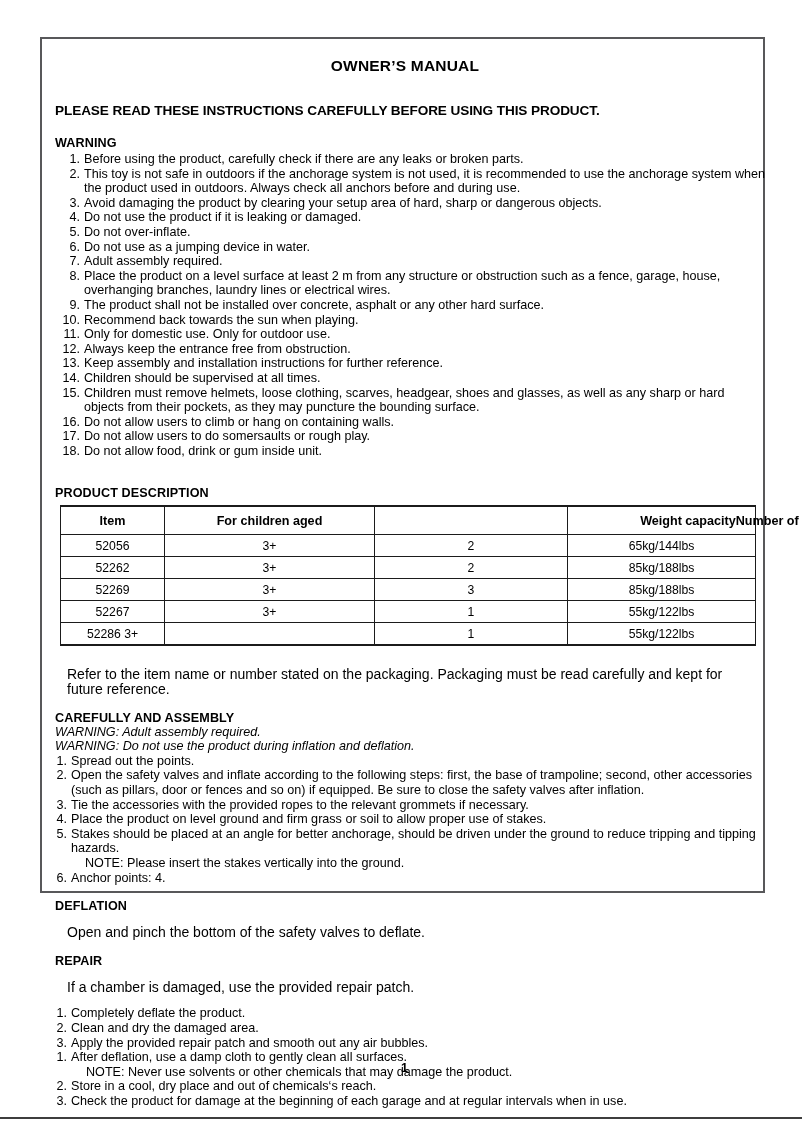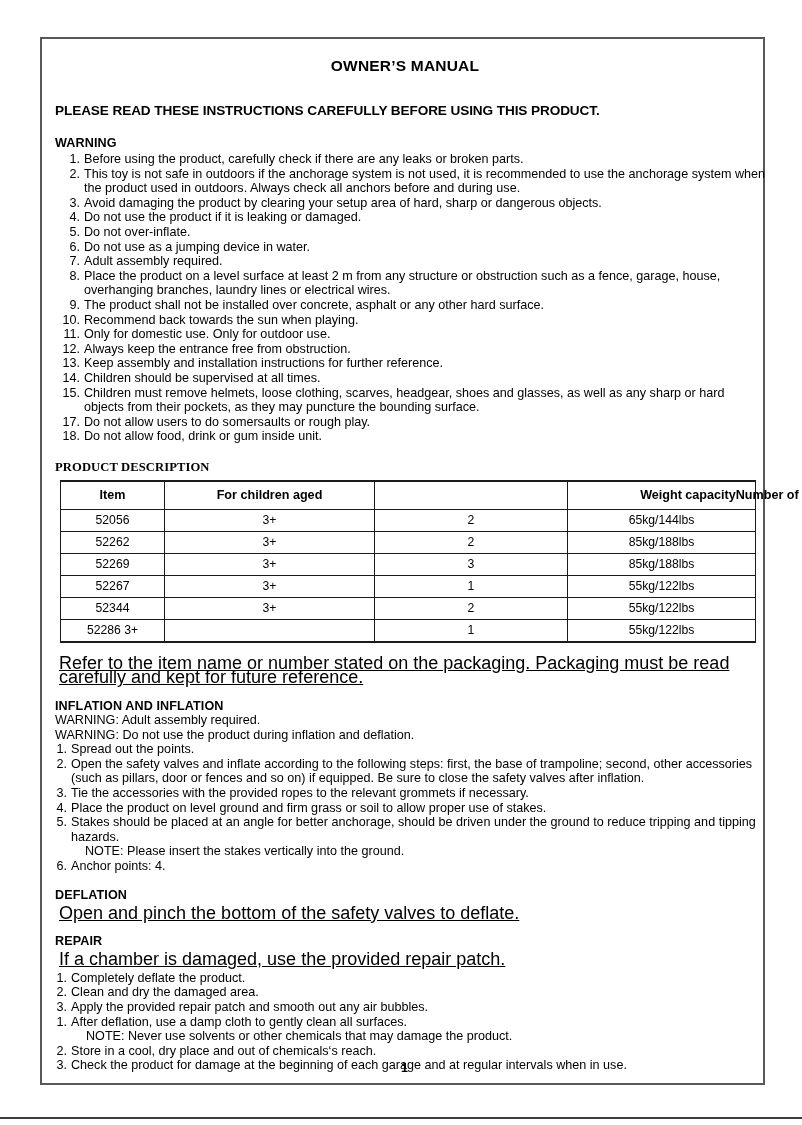--- a/index.html
+++ b/index.html
@@ -15,21 +15,21 @@
     color: #000000;
     overflow: hidden;
   }
 
   
   #page-frame {
     position: absolute;
     left: 40px;
     top: 37px;
     width: 725px;
-    height: 1048px;
+    height: 856px;
     border: 2px solid #58585a;
     box-sizing: border-box;
     background: #ffffff;
   }
   #page-inner {
     position: absolute;
     left: 13px;
     top: 9px;
     width: 712px;
     
@@ -60,29 +60,28 @@
     font-weight: bold;
     margin: 28px 0 0 0;
     letter-spacing: -0.1px;
   }
   .sec-head {
     font-size: 12.6px;
     font-weight: bold;
     letter-spacing: .1px;
   }
   .sec-head.warning { margin: 18px 0 2px 0; }
-  .sec-head.product-desc { margin: 16px 0 5px 0; font-family: Liberation Serif, serif; }
+  .sec-head.product-desc { margin: 28px 0 5px 0; }
   .sec-head.spaced { margin: 14px 0 0 0; }
 
   .body-line {
-    font-size: 18px;
+    font-size: 14px;
     line-height: 14.6px;
-    margin: 4px;
+    margin: 12px;
     white-space: normal;
-    text-decoration: underline;
   }
 
   
   ol.num-list {
     list-style: none;
     margin: 0;
     padding: 0;
   }
   ol.num-list > li {
     font-size: 12.6px;
@@ -111,20 +110,21 @@
   .sub-note {
     font-size: 12.6px;
     line-height: 14.6px;
     padding-left: 30px;
   }
   .sub-note.indent-a { padding-left: 31px; }
 
   .warn-pair {
     font-size: 12.6px;
     line-height: 14.6px;
+    font-style: italic;
   }
 
   .gap-sm { height: 9px; }
 
   
   .table-wrap {
     position: relative;
     margin-top: 2px;
   }
   table.spec {
@@ -249,20 +249,24 @@
         </li>
       <li>
           <span class="n">14.</span>
           <span class="t">Children should be supervised at all times.</span>
         </li>
       <li>
           <span class="n">15.</span>
           <span class="t">Children must remove helmets, loose clothing, scarves, headgear, shoes and glasses, as well as any sharp or hard objects from their pockets, as they may puncture the bounding surface.</span>
         </li>
       <li>
+          <span class="n">16.</span>
+          <span class="t">Do not allow users to climb or hang on containing walls.</span>
+        </li>
+      <li>
           <span class="n">17.</span>
           <span class="t">Do not allow users to do somersaults or rough play.</span>
         </li>
       <li>
           <span class="n">18.</span>
           <span class="t">Do not allow food, drink or gum inside unit.</span>
         </li>
     </ol>
 
     <div class="sec-head product-desc">PRODUCT DESCRIPTION</div>
@@ -304,39 +308,33 @@
             <td>3</td>
             <td>85kg/188lbs</td>
           </tr>
           <tr>
             <td>52267</td>
             <td>3+</td>
             <td>1</td>
             <td>55kg/122lbs</td>
           </tr>
           <tr>
-            <td>52344</td>
-            <td>3+</td>
-            <td>2</td>
-            <td>55kg/122lbs</td>
-          </tr>
-          <tr>
             <td>52286 3+</td>
             <td></td>
             <td>1</td>
             <td>55kg/122lbs</td>
           </tr>
         </tbody>
       </table>
     </div>
 
     <div class="gap-sm"></div>
     <div class="body-line">Refer to the item name or number stated on the packaging. Packaging must be read carefully and kept for future reference.</div>
 
-    <div class="sec-head spaced">INFLATION AND INFLATION</div>
+    <div class="sec-head spaced">CAREFULLY AND ASSEMBLY</div>
     <div class="warn-pair"><span class="b">WARNING:</span><span> Adult assembly required.</span></div>
     <div class="warn-pair"><span class="b">WARNING:</span><span> Do not use the product during inflation and deflation.</span></div>
     <ol class="num-list step-list">
       <li>
           <span class="n">1.</span>
           <span class="t">Spread out the points.</span>
         </li>
       <li>
           <span class="n">2.</span>
           <span class="t">Open the safety valves and inflate according to the following steps: first, the base of trampoline; second, other accessories (such as pillars, door or fences and so on) if equipped. Be sure to close the safety valves after inflation.</span>

